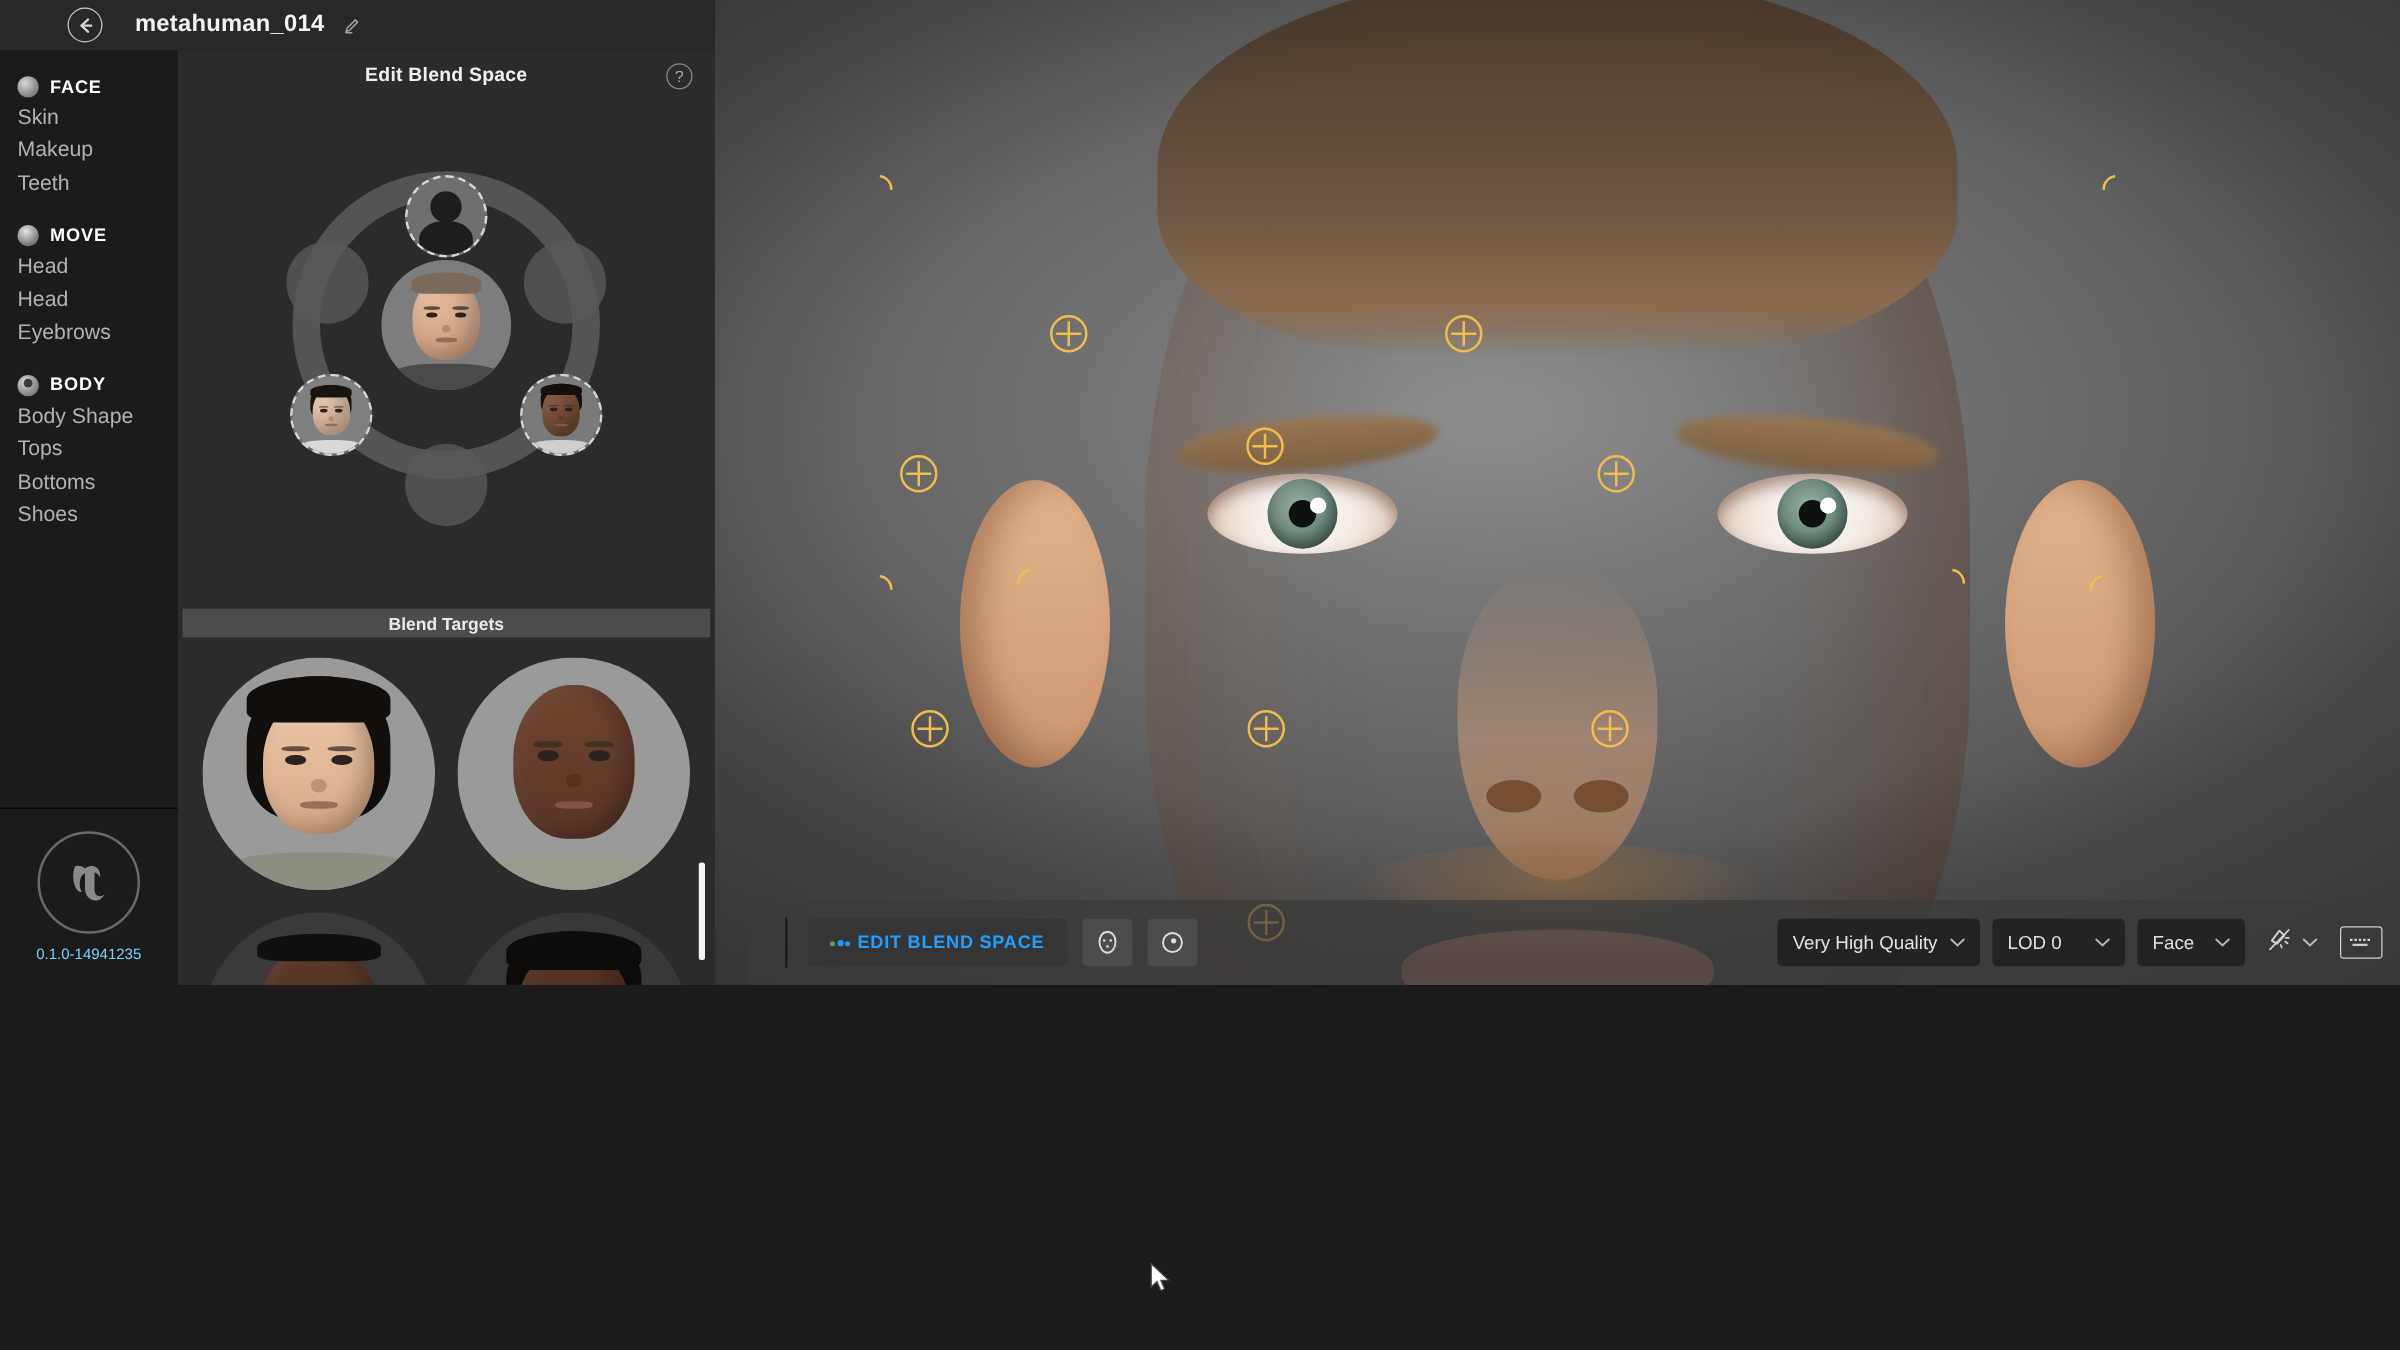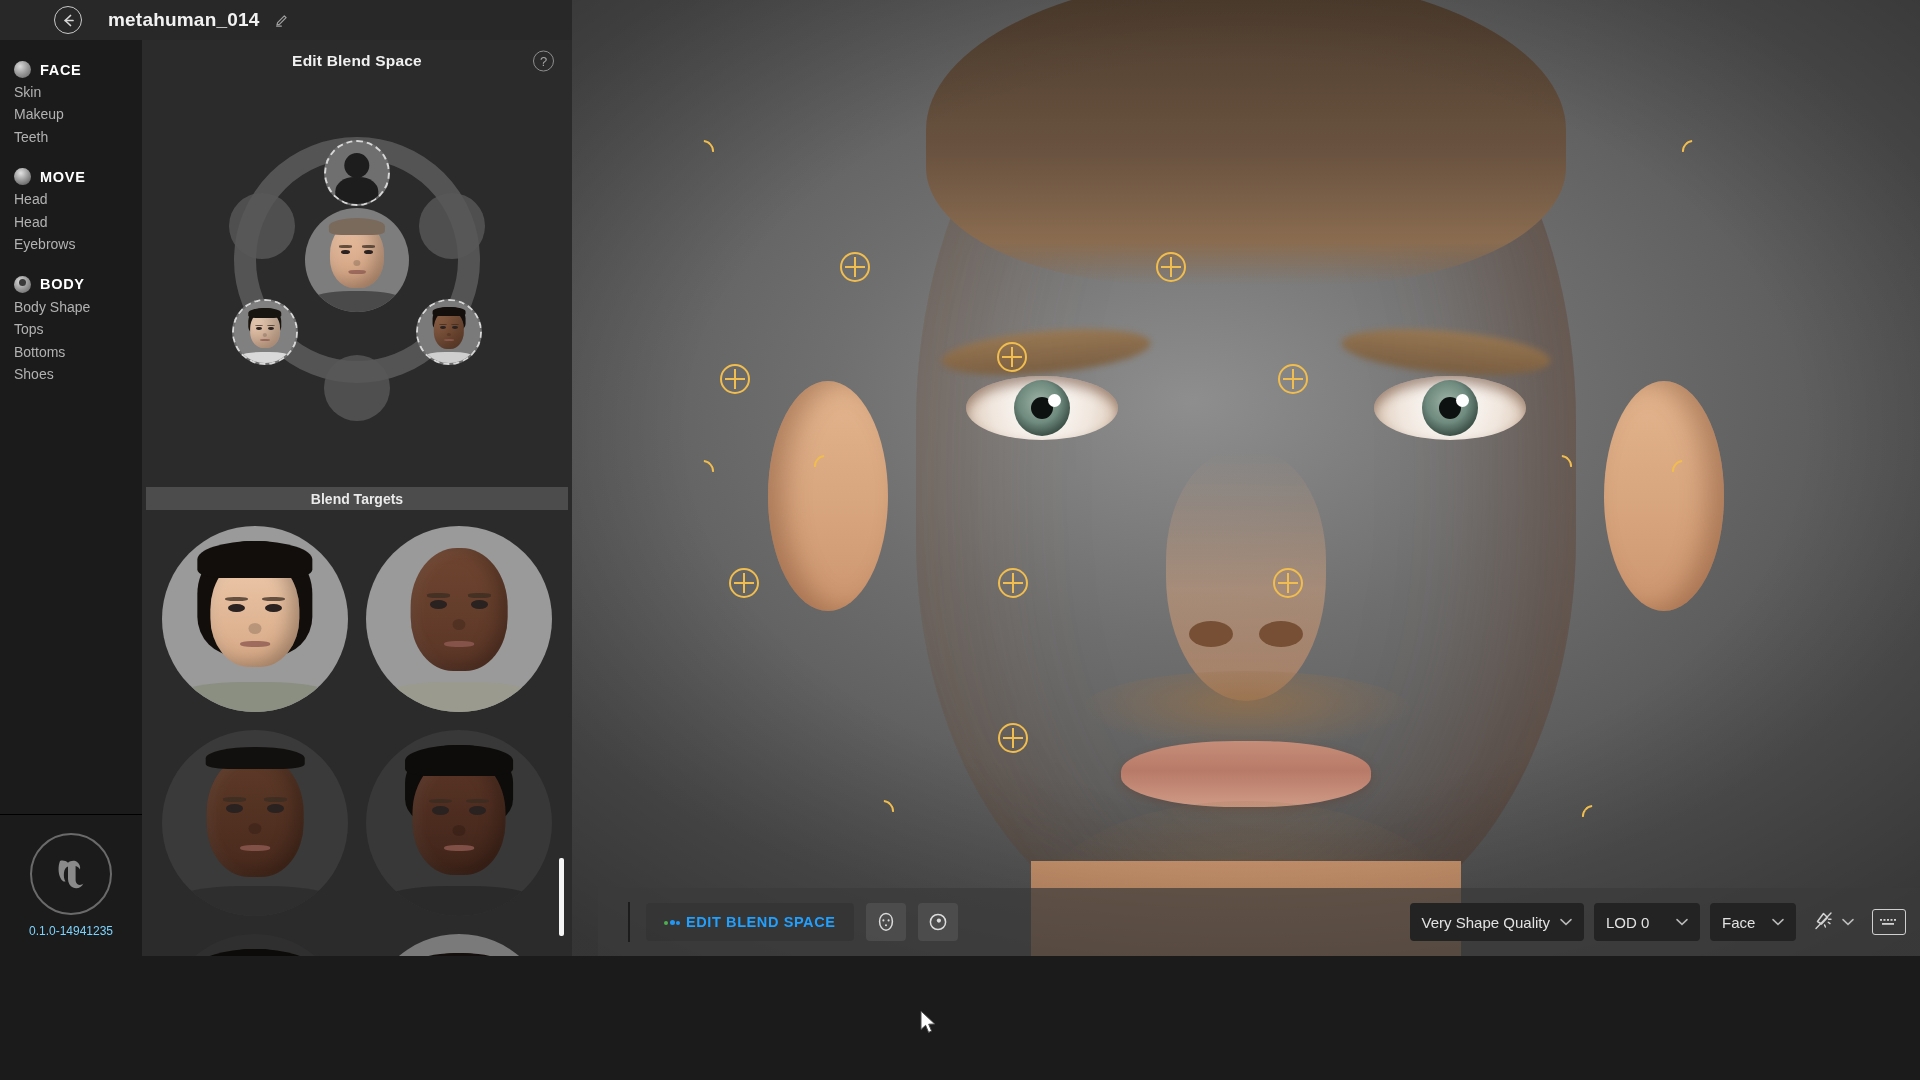--- a/index.html
+++ b/index.html
@@ -3,21 +3,21 @@
 <meta charset="utf-8">
 <title>MetaHuman Creator</title>
 <style>
   * { margin:0; padding:0; box-sizing:border-box; }
   html, body {
     width:1920px; height:1080px; overflow:hidden;
     background:#1b1b1b;
     font-family:"Liberation Sans", sans-serif;
     -webkit-font-smoothing:antialiased;
   }
-  #app { position:relative; width:1920px; height:956px; }
+  #app { position:relative; width:1920px; height:788px; }
 
   
   .topbar {
     position:absolute; top:0; left:0; width:572px; height:40px;
     background:#282828; display:flex; align-items:center; z-index:20;
   }
   .back-btn {
     width:28px; height:28px; margin-left:54px; border-radius:50%;
     border:1.6px solid #c8c8c8; display:flex; align-items:center;
     justify-content:center; cursor:pointer; flex:none;
@@ -51,21 +51,21 @@
     border-radius:50%; background:#2a2a2a;
   }
   .cat-ico.body:after {
     content:""; position:absolute; left:5px; top:3px; width:7px; height:7px;
     border-radius:50%; background:#3a3a3a;
   }
   .cat-label {
     color:#ffffff; font-size:14.5px; font-weight:bold; letter-spacing:.7px;
   }
   .sub-item {
-    color:#b2b2b2; font-size:14px; padding:2px 0 2px 14px;
+    color:#b2b2b2; font-size:17px; padding:2px 0 2px 14px;
     cursor:pointer; line-height:1.32;
   }
 
   
   .brand {
     position:absolute; left:0; bottom:0; width:142px; height:142px;
     border-top:1px solid #000; background:#1b1b1b;
     display:flex; flex-direction:column; align-items:center;
     justify-content:center; z-index:16;
   }
@@ -648,21 +648,21 @@
     <div class="icon-btn">
       <svg width="22" height="22" viewBox="0 0 22 22">
         <circle cx="11" cy="11" r="7.6" fill="none" stroke="#dcdcdc" stroke-width="1.5"></circle>
         <circle cx="11.9" cy="9.6" r="2.1" fill="#dcdcdc"></circle>
       </svg>
     </div>
 
     <div class="spacer"></div>
 
     <div class="dropdown dd-quality">
-      <span>Very Shape Quality</span>
+      <span>Very High Quality</span>
       <span class="chev">
         <svg width="12" height="8" viewBox="0 0 12 8">
             <path d="M1 1.6 L6 6.4 L11 1.6" fill="none" stroke="#d8d8d8" stroke-width="1.5" stroke-linecap="round"></path>
           </svg>
       </span>
     </div>
 
     <div class="dropdown dd-lod">
       <span>LOD 0</span>
       <span class="chev">

